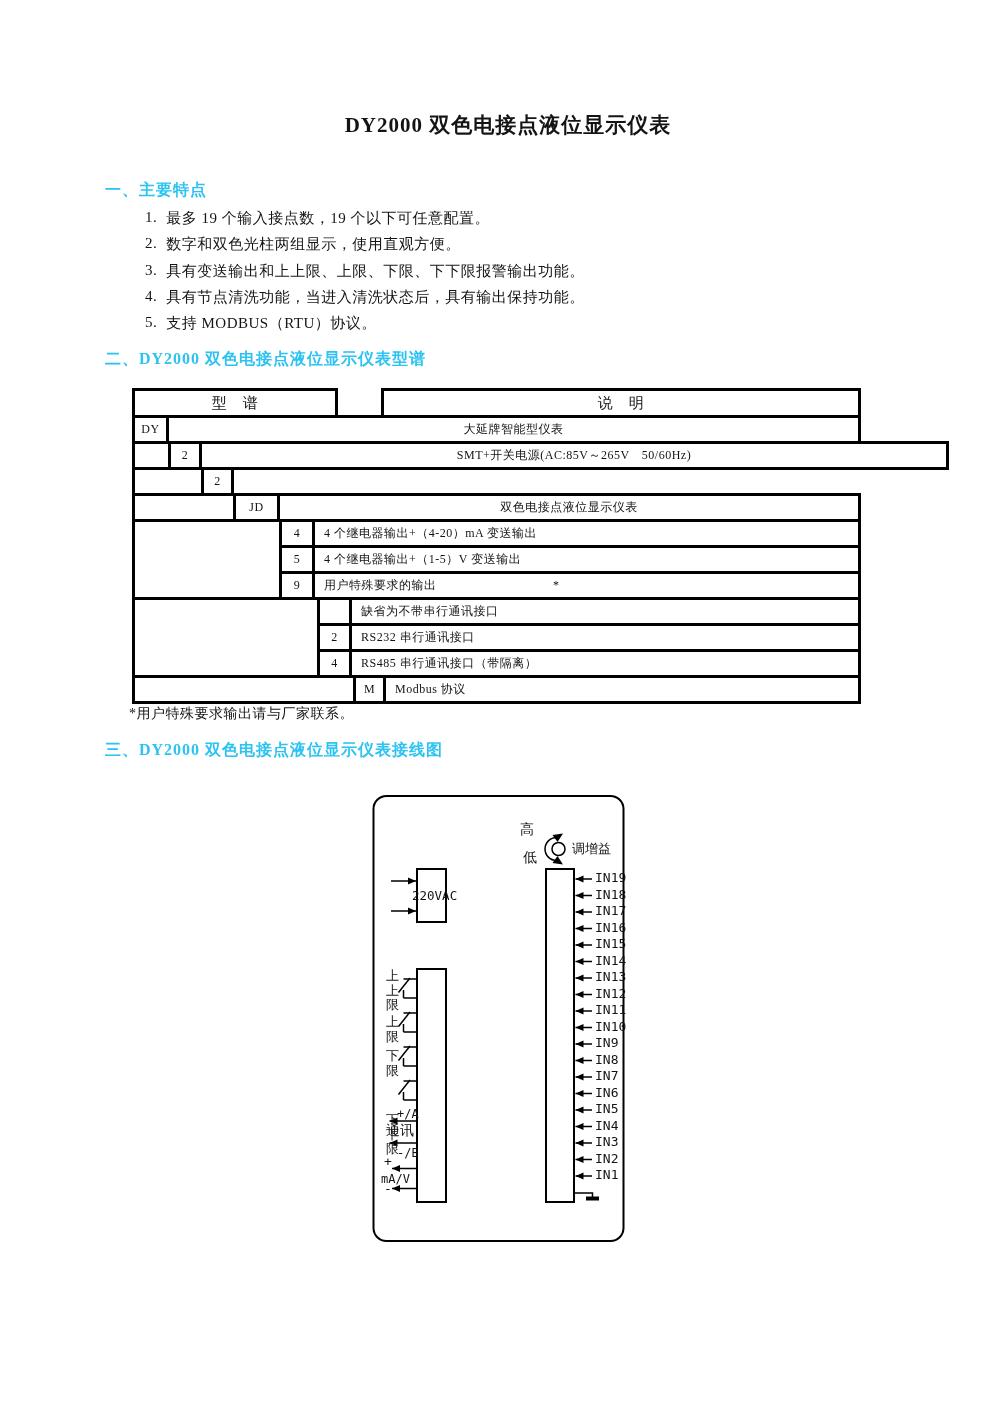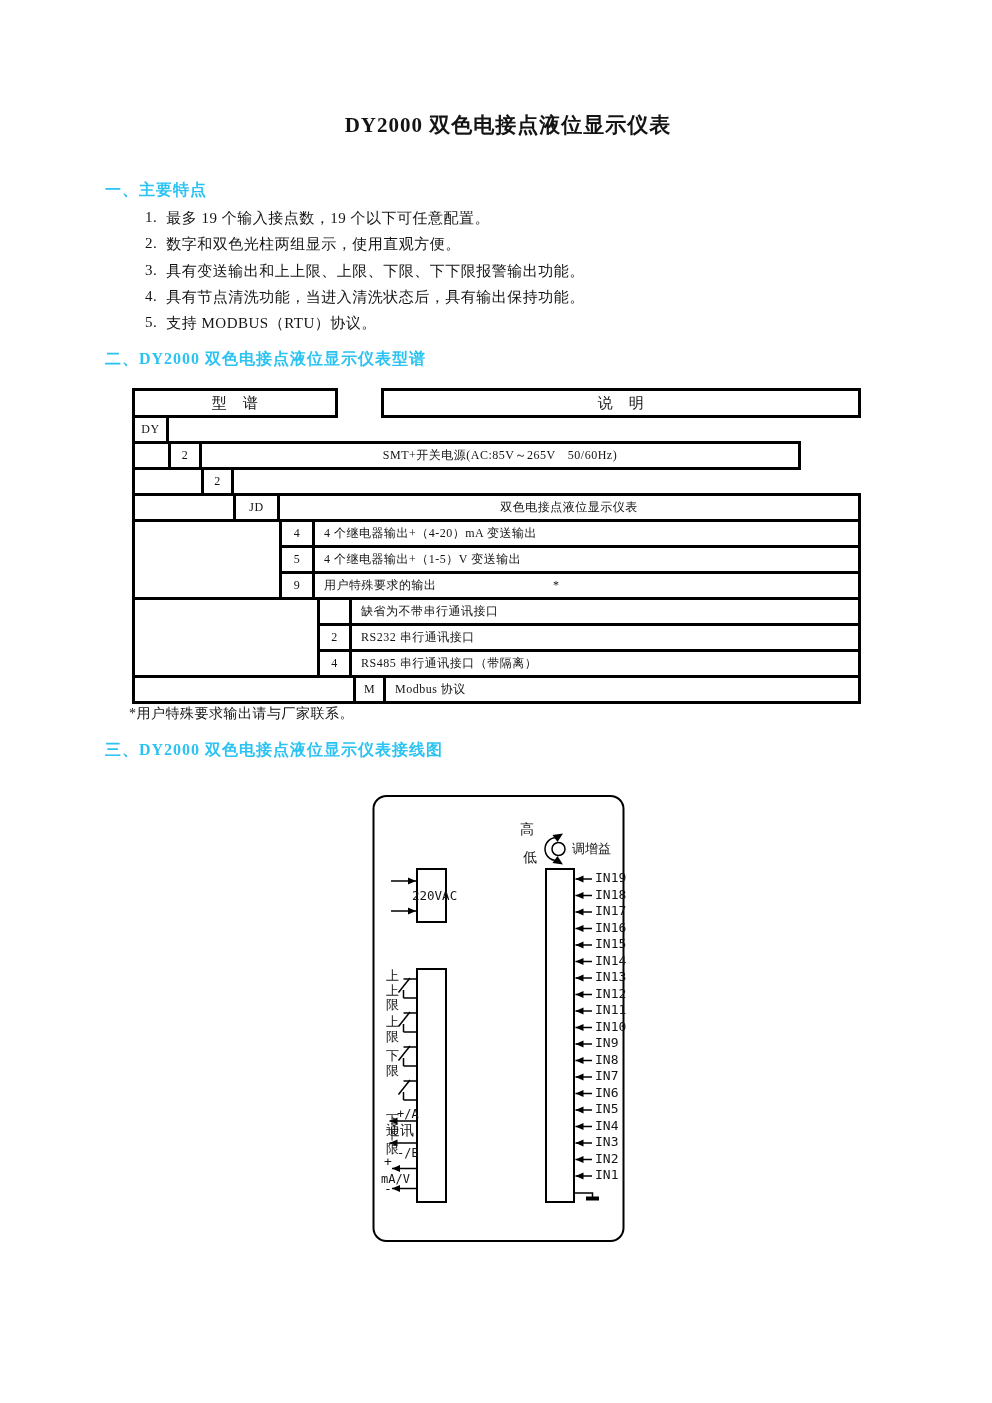--- a/index.html
+++ b/index.html
@@ -59,24 +59,25 @@
 <div class="abs sec-head cyan" style="top:349px;">
   <span>二、</span><span class="model">DY2000</span><span> 双色电接点液位显示仪表型谱</span>
 </div>
 
 <div class="abs mtable">
 
   <div class="tc c hd" style="left:0;top:0;width:206px;height:30px;">型　谱</div>
   <div class="tc c hd" style="left:249px;top:0;width:480px;height:30px;">说　明</div>
 
   <div class="tc c" style="left:0;top:27px;width:37px;height:29px;">DY</div>
+  <div class="tc c" style="left:34px;top:27px;width:695px;height:29px;">大延牌智能型仪表</div>
 
   <div class="tc" style="left:0;top:53px;width:39px;height:29px;"></div>
   <div class="tc c" style="left:36px;top:53px;width:34px;height:29px;">2</div>
-  <div class="tc c" style="left:67px;top:53px;width:602px;height:29px;">SMT+开关电源(AC:85V～265V　50/60Hz)</div>
+  <div class="tc c" style="left:67px;top:53px;width:750px;height:29px;">SMT+开关电源(AC:85V～265V　50/60Hz)</div>
 
   <div class="tc" style="left:0;top:79px;width:72px;height:29px;"></div>
   <div class="tc c" style="left:69px;top:79px;width:33px;height:29px;">2</div>
 
   <div class="tc" style="left:0;top:105px;width:104px;height:29px;"></div>
   <div class="tc c" style="left:101px;top:105px;width:47px;height:29px;">JD</div>
   <div class="tc c" style="left:145px;top:105px;width:584px;height:29px;">双色电接点液位显示仪表</div>
 
   <div class="tc" style="left:0;top:131px;width:150px;height:81px;"></div>
 

